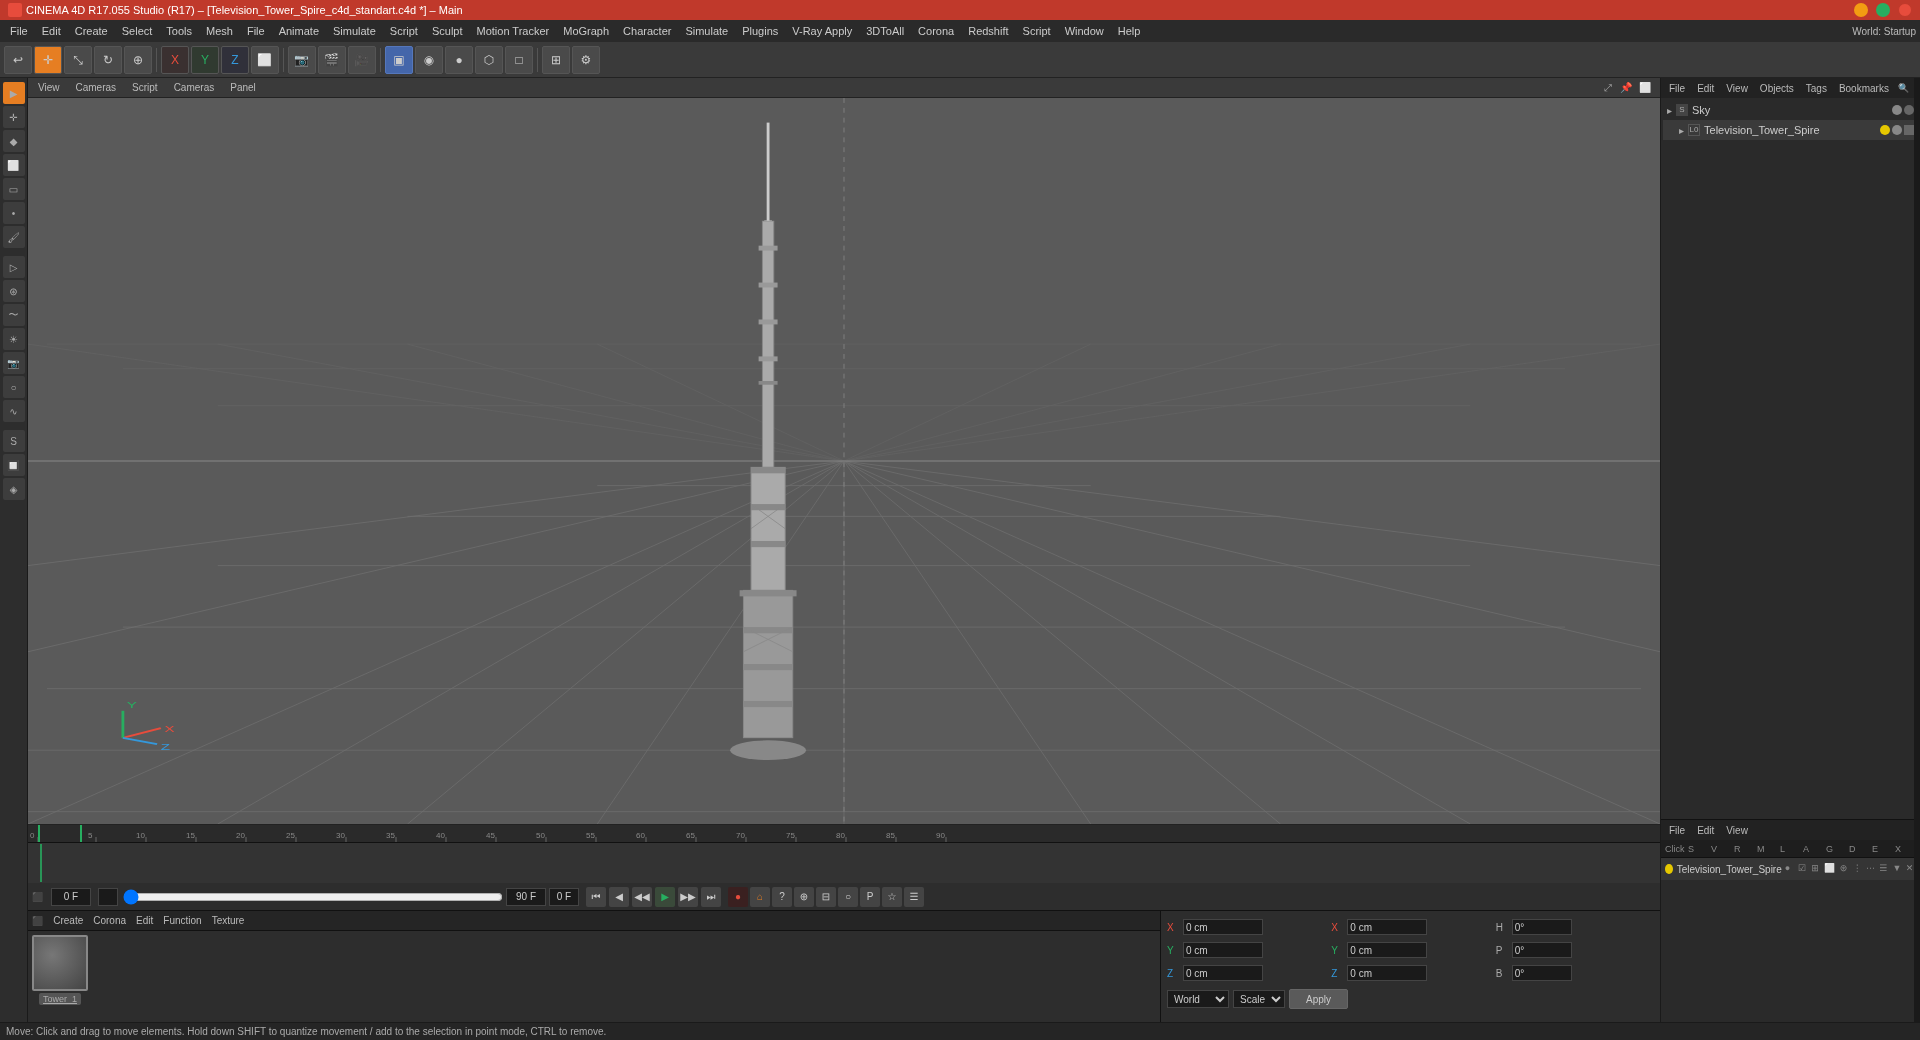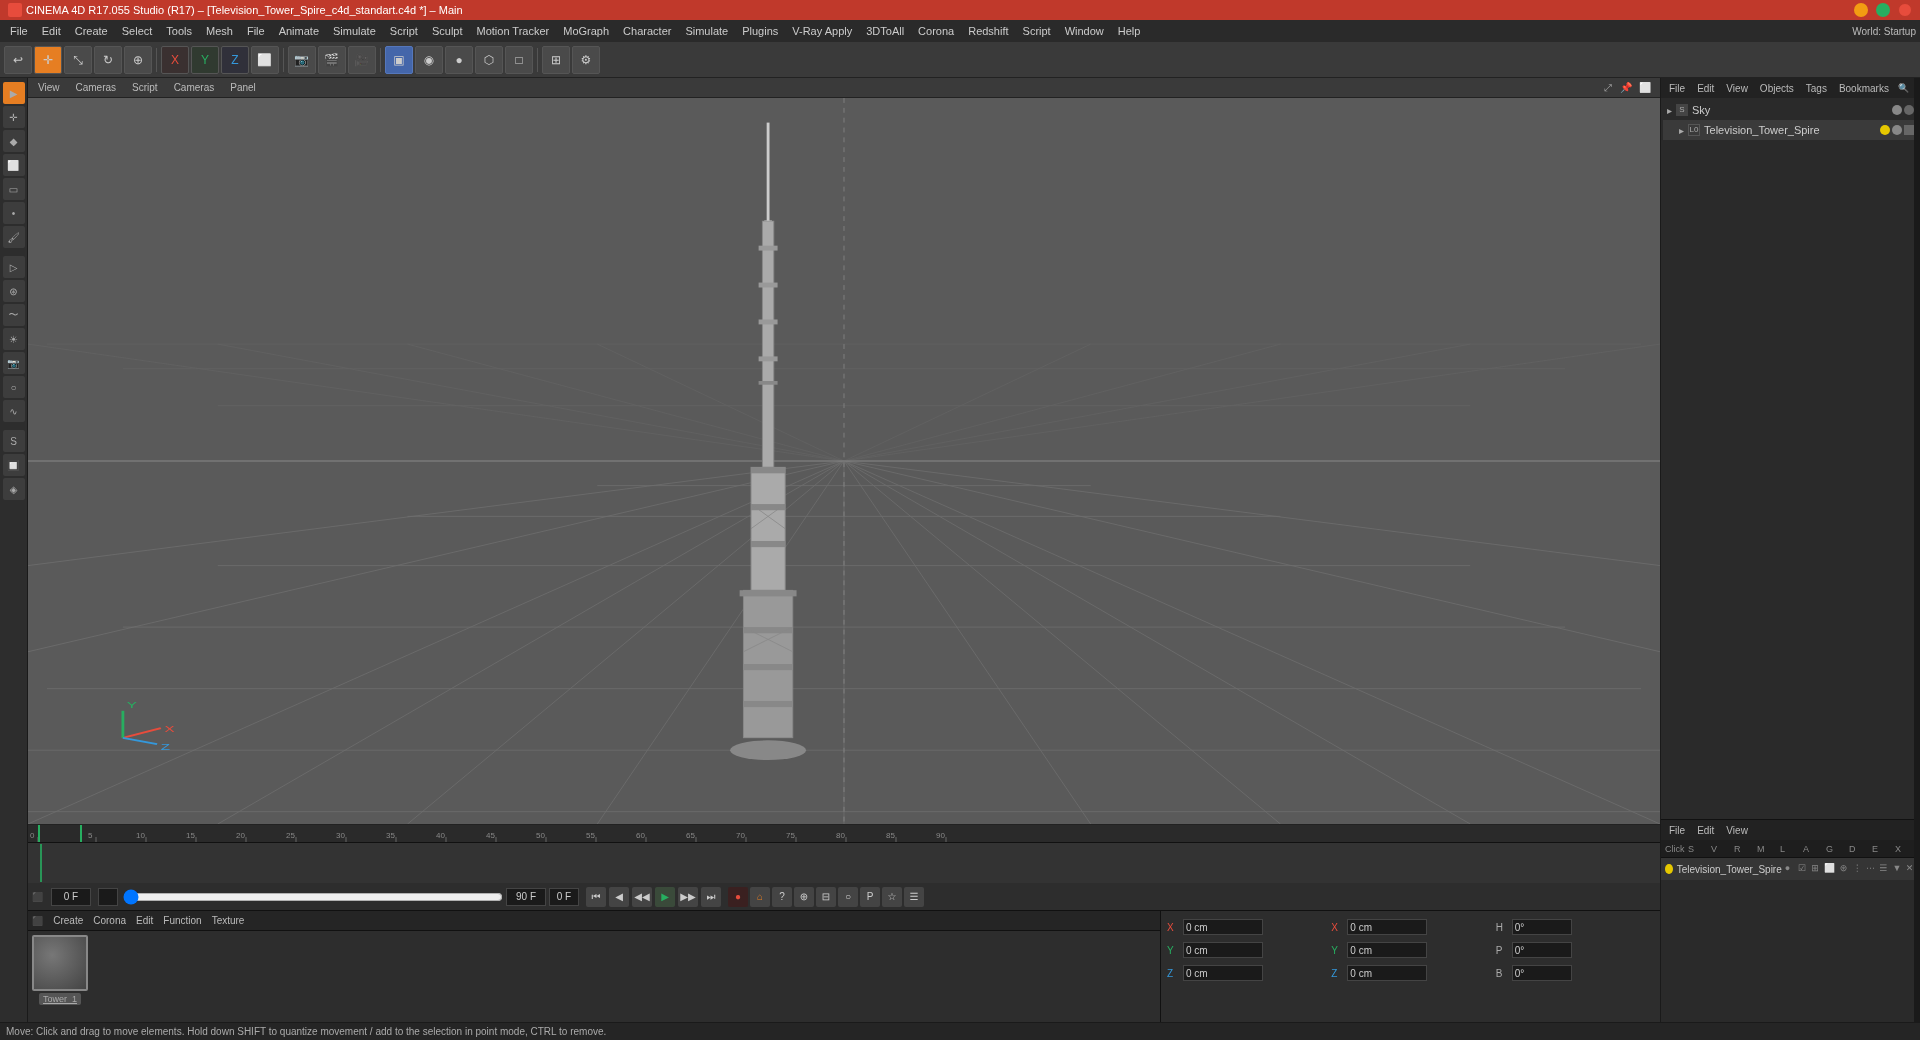--- a/index.html
+++ b/index.html
@@ -586,20 +586,31 @@
           <div class="coord-row">
             <span class="coord-label" style="color:#3498db;">Z</span>
             <input type="text" class="coord-input" value="0 cm" style="width: 80px; height: 16px; background: rgb(26, 26, 26); border: 1px solid rgb(68, 68, 68); color: rgb(204, 204, 204); font-size: 10px; padding: 0px 2px;">
           </div>
           <div class="coord-row">
             <span class="coord-label">B</span>
             <input type="text" class="coord-input" value="0°" style="width: 60px; height: 16px; background: rgb(26, 26, 26); border: 1px solid rgb(68, 68, 68); color: rgb(204, 204, 204); font-size: 10px; padding: 0px 2px;">
           </div>
         </div>
 
+        <div id="coord-bottom" style="display:flex; align-items:center; gap:4px; margin-top:6px;">
+          <select class="coord-select" style="height:18px; background:#1a1a1a; border:1px solid #444; color:#ccc; font-size:10px; padding:0 2px;">
+            <option>World</option>
+            <option>Object</option>
+            <option>Camera</option>
+          </select>
+          <select class="coord-select" style="height:18px; background:#1a1a1a; border:1px solid #444; color:#ccc; font-size:10px; padding:0 2px;">
+            <option>Scale</option>
+          </select>
+          <button id="apply-btn" style="height:20px; padding:0 16px; background:#5a5a5a; border:1px solid #666; color:#ccc; font-size:10px; cursor:pointer; border-radius:2px;">Apply</button>
+        </div>
       </div>
     </div>
 
   </div>
 
   <div id="right-panel" style="width:260px; background:#2a2a2a; border-left:1px solid #1a1a1a; display:flex; flex-direction:column; position:relative;">
 
     <div id="right-top" style="flex:1; border-bottom:1px solid #111; display:flex; flex-direction:column;">
 
       <div id="right-header-top" style="height:20px; background:#222; display:flex; align-items:center; padding:0 4px; gap:4px;">

